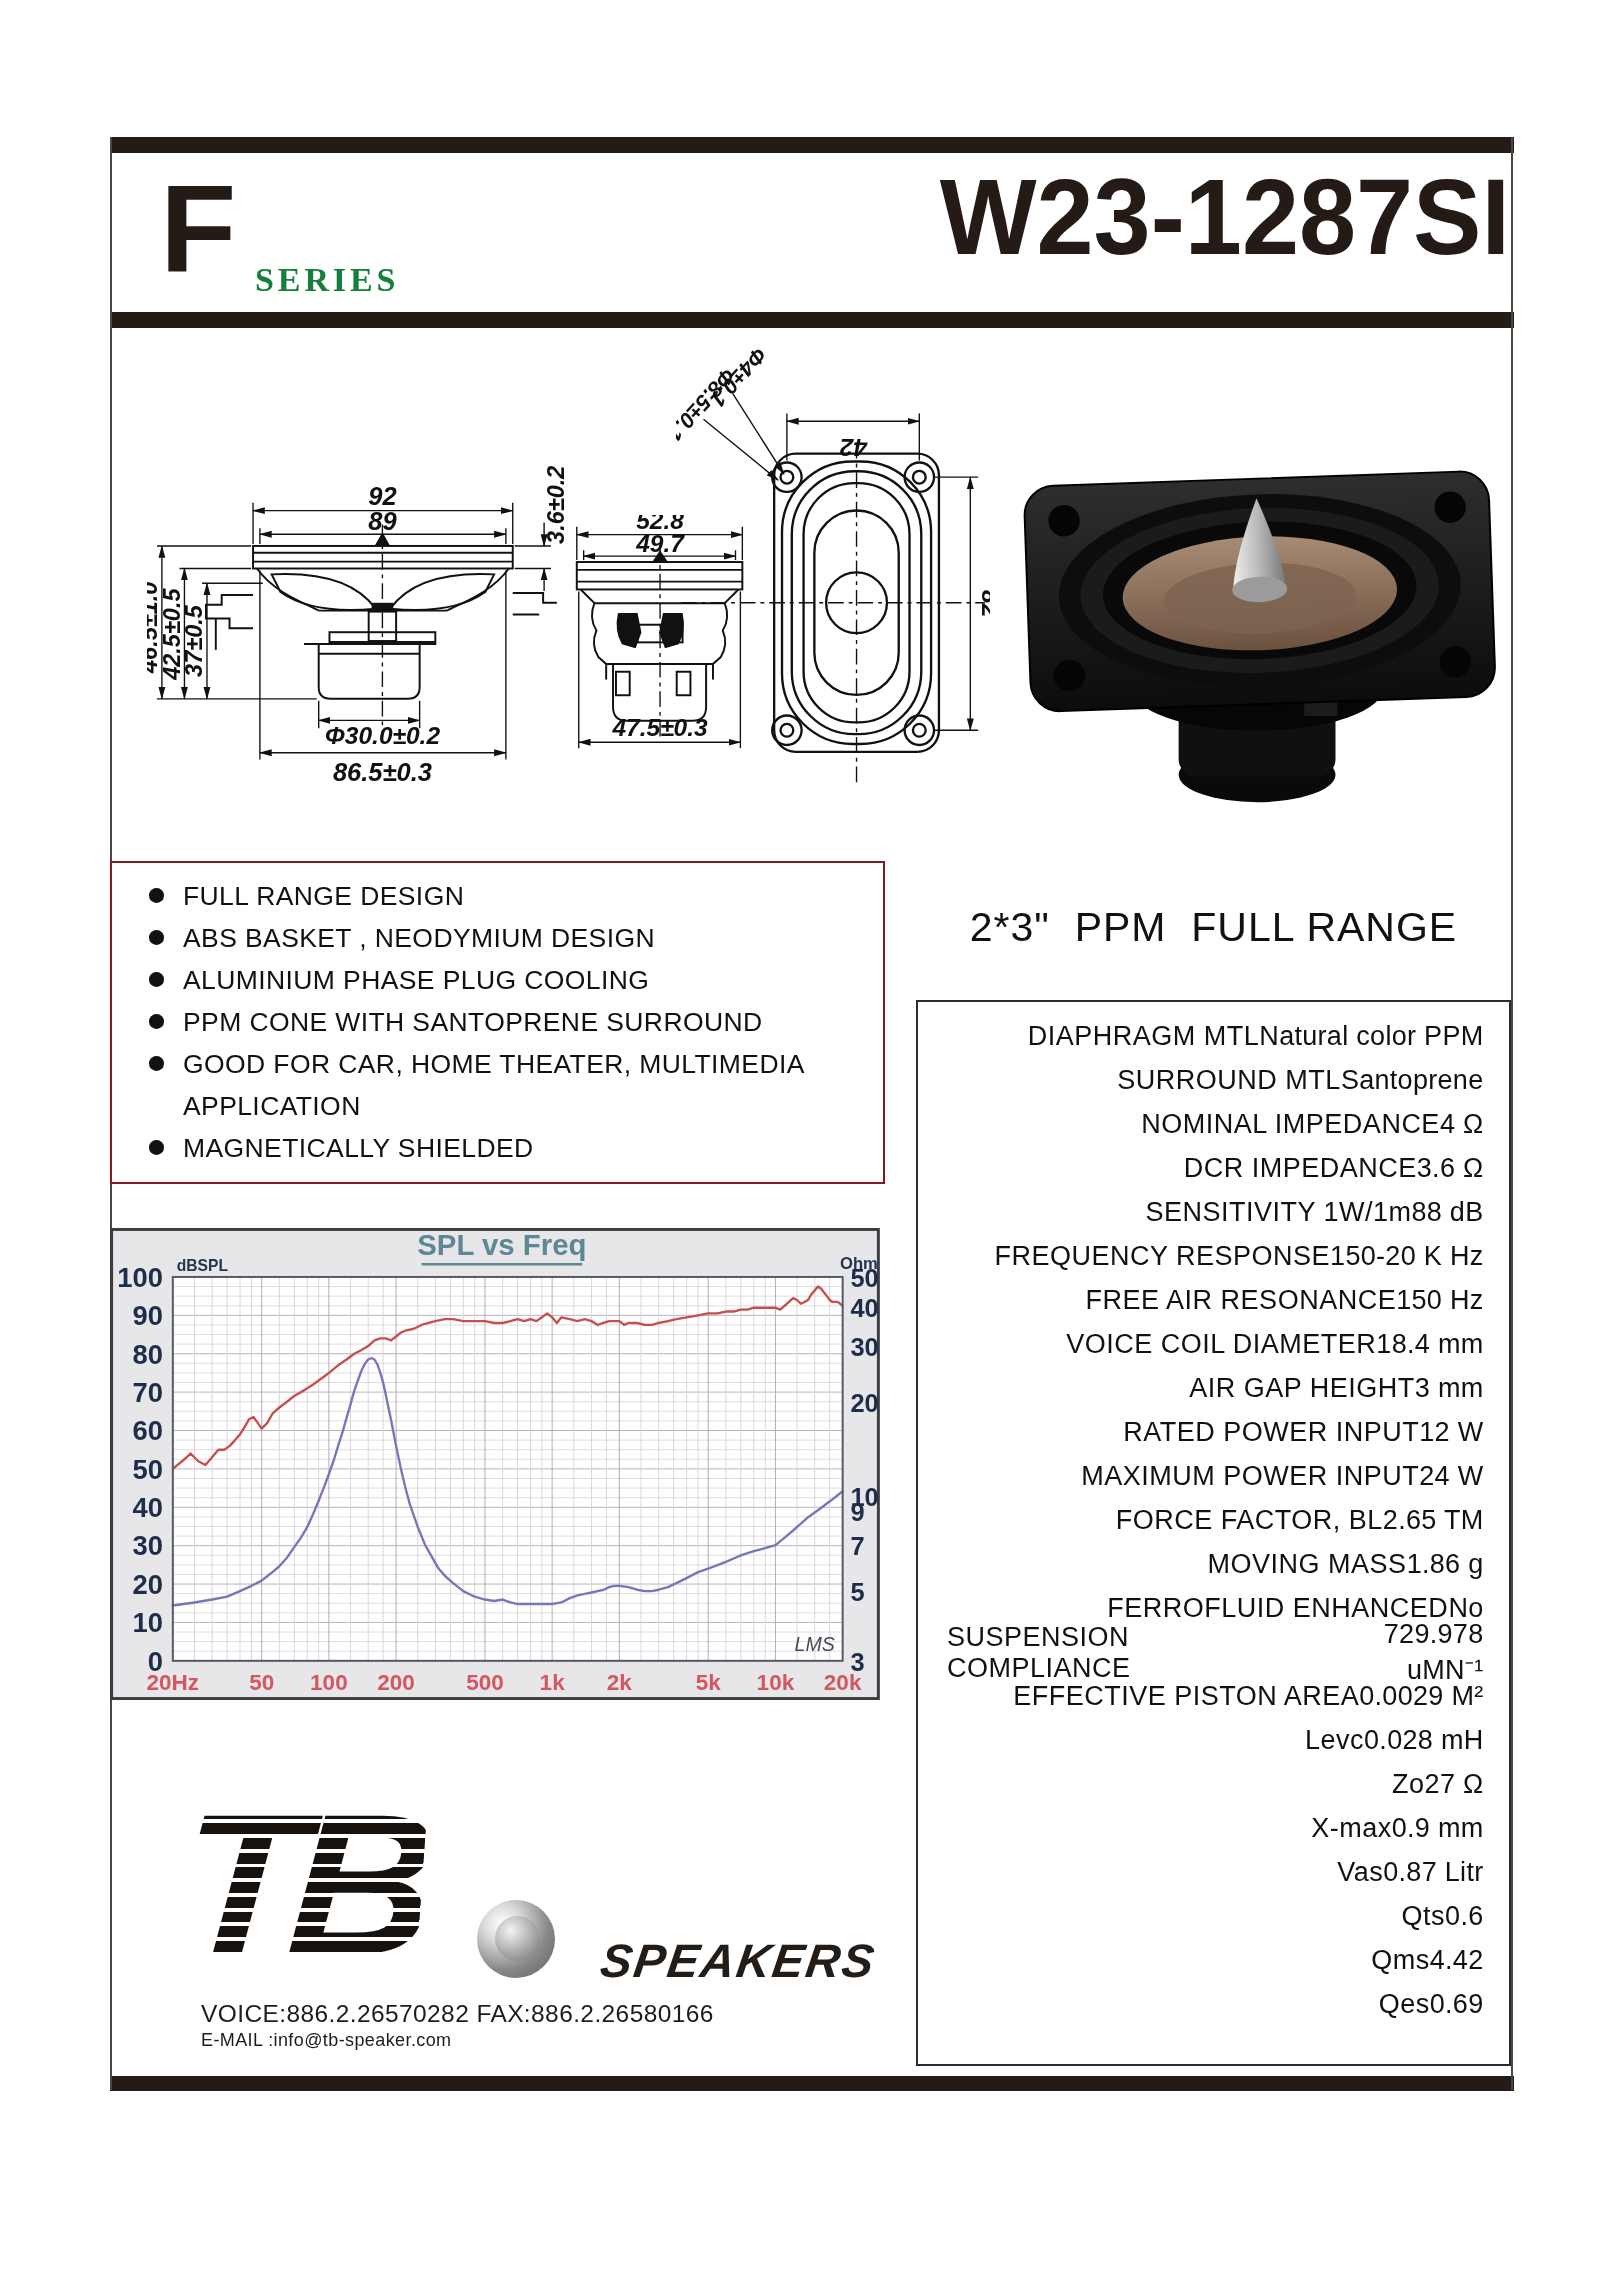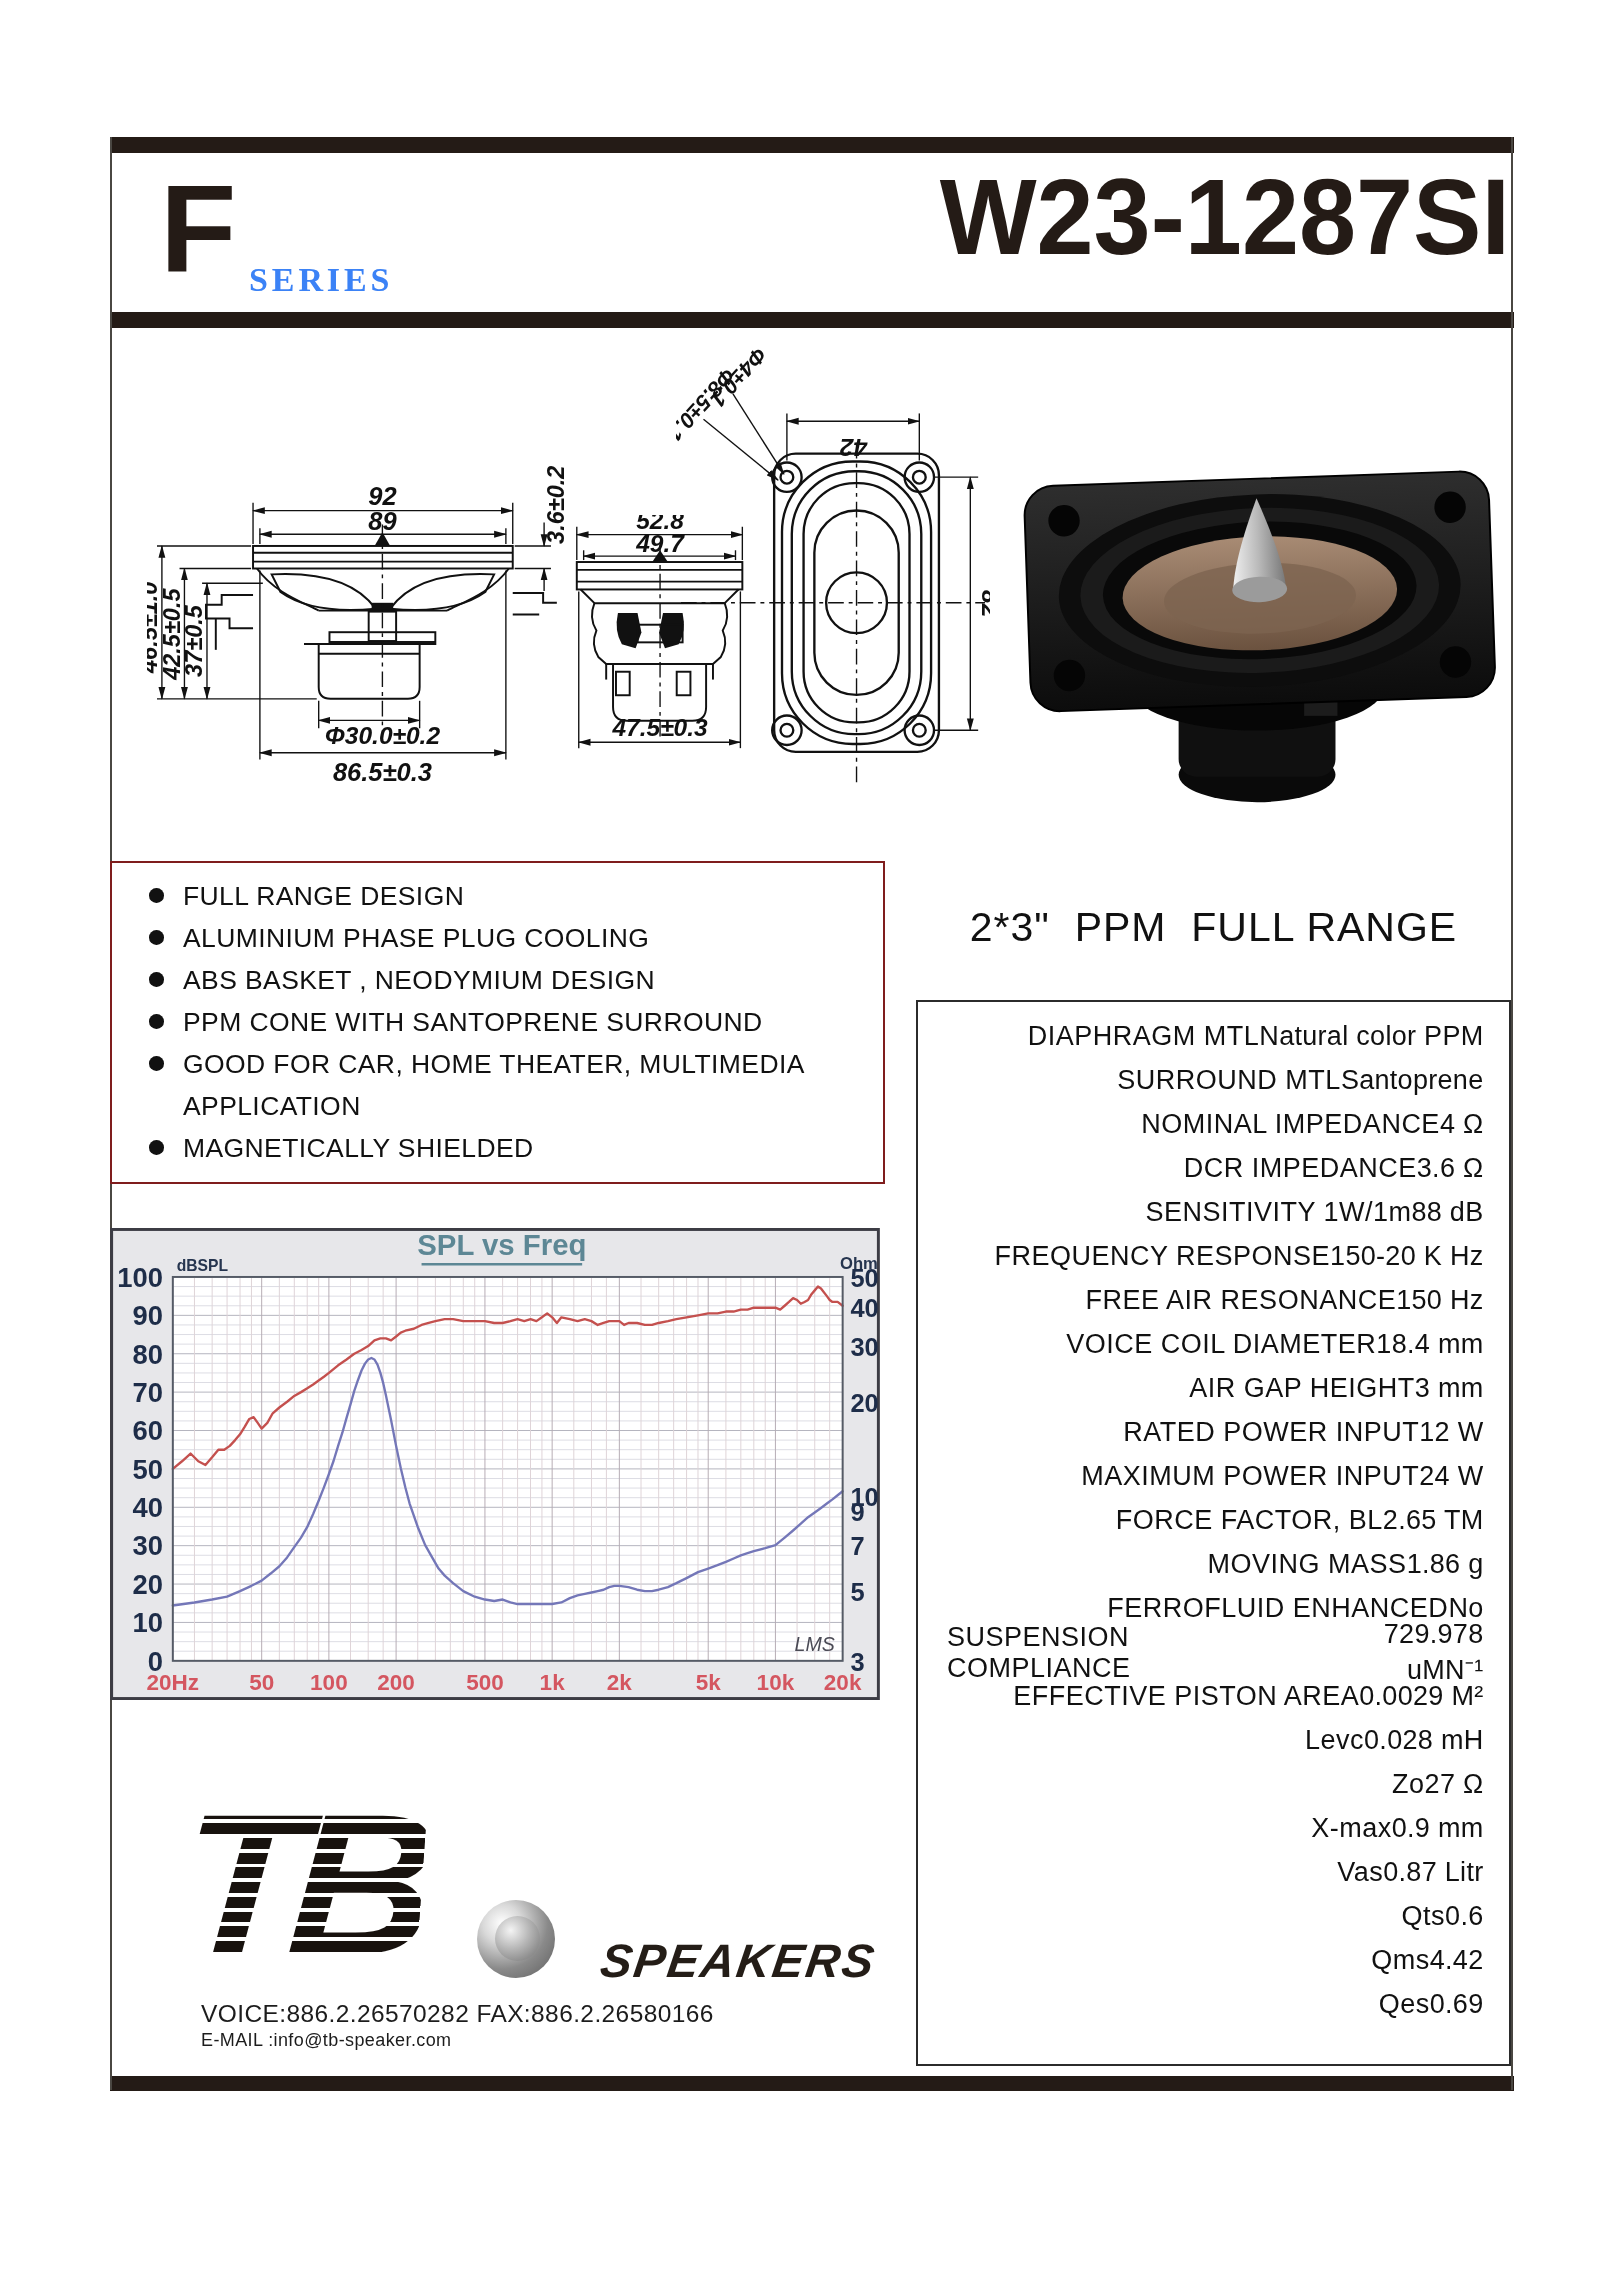--- a/index.html
+++ b/index.html
@@ -3,22 +3,22 @@
 <meta charset="utf-8">
 <style>
   html,body{margin:0;padding:0;background:#888;}
   .page{position:relative;width:1621px;height:2293px;background:#ffffff;
         font-family:"Liberation Sans",sans-serif;overflow:hidden;margin:0 auto;}
   .bar{position:absolute;left:110px;width:1404px;background:#241b16;}
   .frame-line{position:absolute;width:2px;background:#4a4742;top:137px;height:1953px;}
   
   .series-letter{position:absolute;left:160px;top:165px;font-size:125px;font-weight:bold;
         color:#241b16;line-height:1;}
-  .series-word{position:absolute;left:249px;top:261px;font-family:"Liberation Serif",serif;
-        font-weight:bold;font-size:34px;letter-spacing:3.9px;color:#3b82f6;}
+  .series-word{position:absolute;left:255px;top:261px;font-family:"Liberation Serif",serif;
+        font-weight:bold;font-size:34px;letter-spacing:3.9px;color:#15803d;}
   .model{position:absolute;left:647px;top:163px;width:863px;text-align:right;font-size:108px;
         font-weight:bold;color:#241b16;line-height:1;transform:scaleX(.95);transform-origin:100% 50%;}
   
   .features-box{position:absolute;left:110px;top:861px;width:775px;height:323px;
         border:2px solid #7f1d1d;box-sizing:border-box;}
   .features-box ul{list-style:none;margin:11.8px 0 0 0;padding:0;}
   .features-box li{position:relative;padding-left:71px;font-size:26.5px;color:#111;
         line-height:42px;white-space:pre-line;letter-spacing:0.4px;}
   .features-box li::before{content:"";position:absolute;left:37px;top:13.7px;width:14.7px;height:14.7px;
         border-radius:50%;background:#111;}
@@ -262,22 +262,22 @@
       <circle cx="58" cy="64" r="16" fill="#050505"></circle>
         <circle cx="452" cy="64" r="16" fill="#050505"></circle>
       <circle cx="58" cy="222" r="16" fill="#050505"></circle>
         <circle cx="452" cy="222" r="16" fill="#050505"></circle>
     </g>
   </svg>
 
   <div class="features-box">
     <ul>
         <li>FULL RANGE DESIGN</li>
+        <li>ABS BASKET , NEODYMIUM DESIGN</li>
         <li>ALUMINIUM PHASE PLUG COOLING</li>
-        <li>ABS BASKET , NEODYMIUM DESIGN</li>
         <li>PPM CONE WITH SANTOPRENE SURROUND</li>
         <li>GOOD FOR CAR, HOME THEATER, MULTIMEDIA
 APPLICATION</li>
         <li>MAGNETICALLY SHIELDED</li>
       </ul>
   </div>
 
   <div class="product-title">2*3"  PPM  FULL RANGE</div>
   <div class="spec-box">
     <div class="spec-rows">

